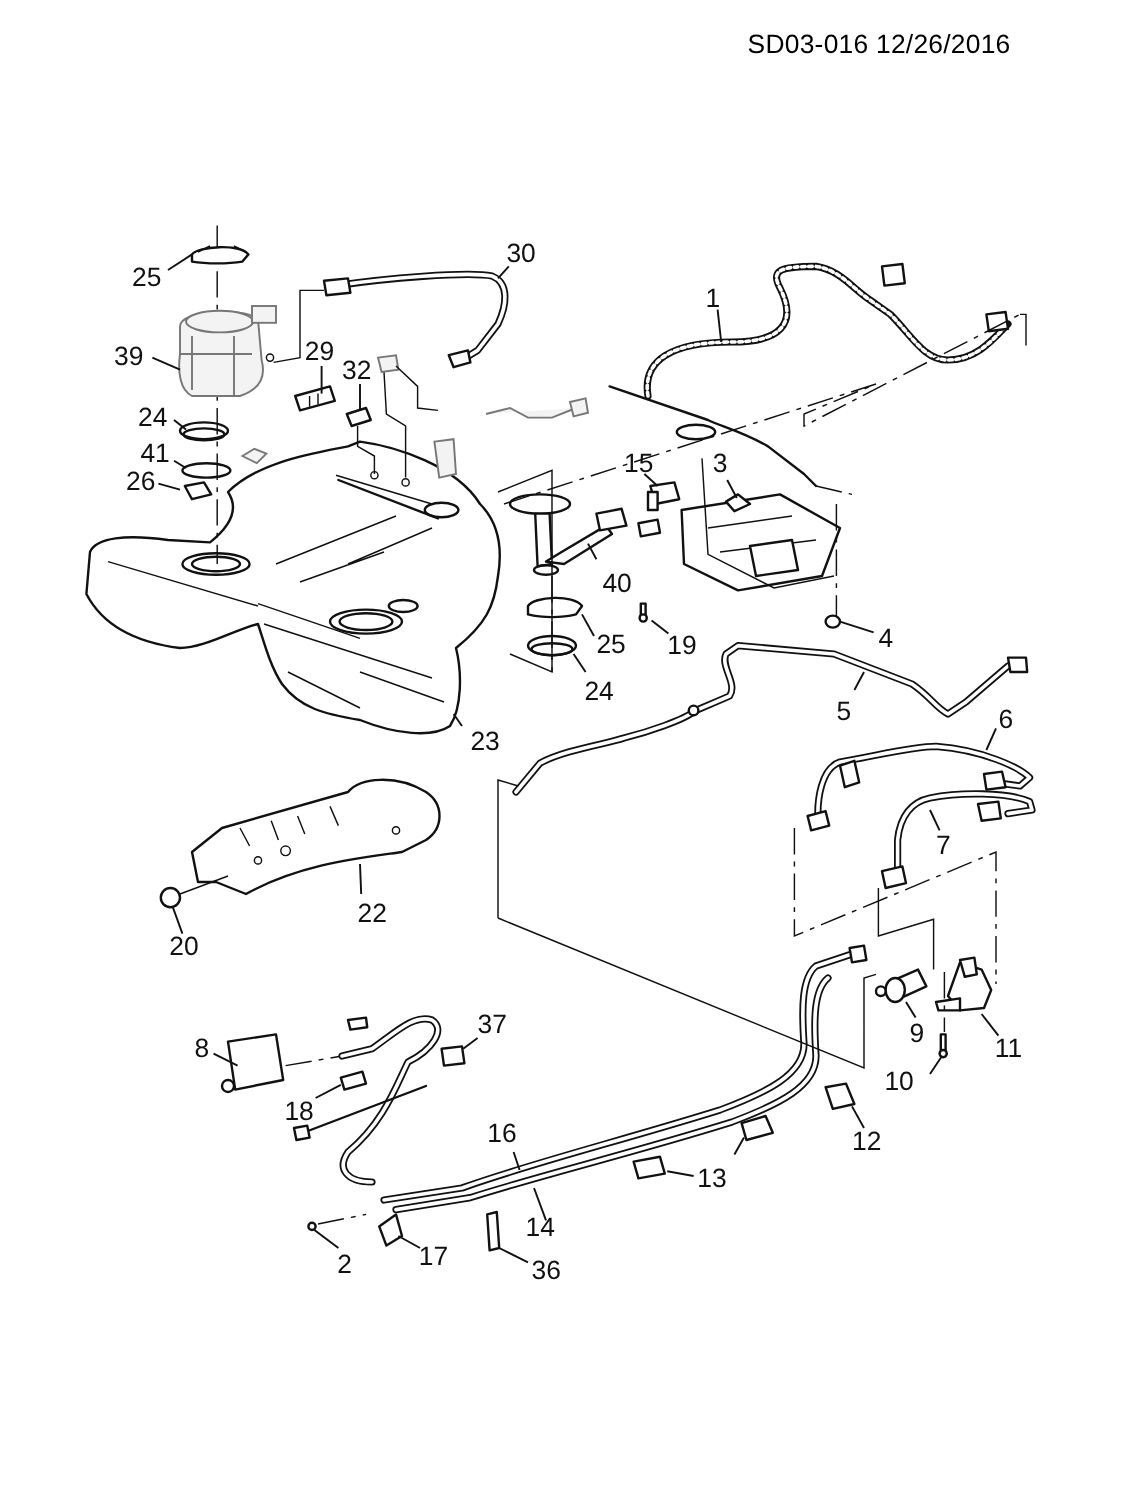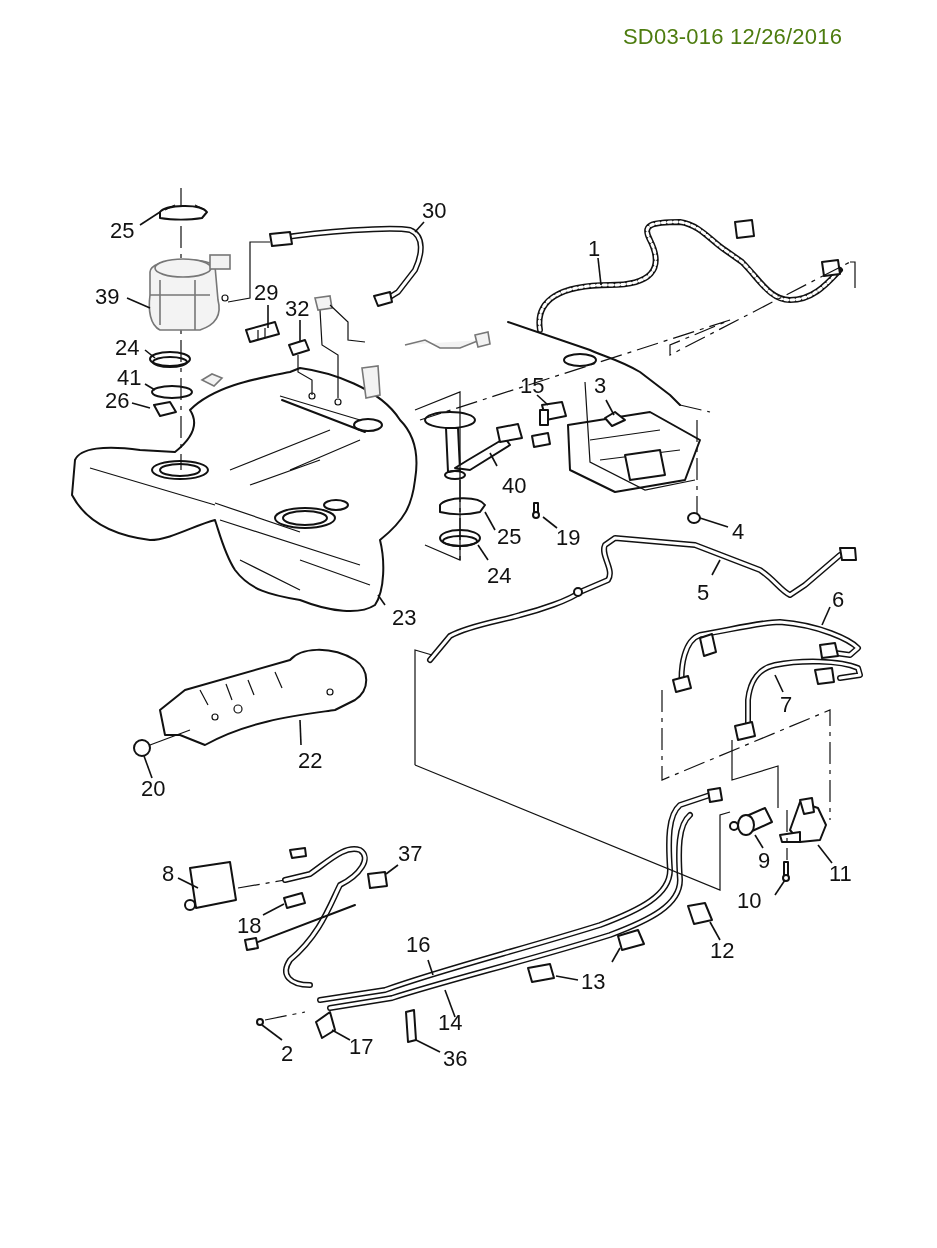--- a/index.html
+++ b/index.html
@@ -1,17 +1,17 @@
 <!DOCTYPE html>
 <html><head>
 <meta charset="utf-8">
 <style>
   html, body { margin: 0; padding: 0; background: #ffffff; }
   body { width: 937px; height: 1248px; position: relative; overflow: hidden; font-family: "Liberation Sans", sans-serif; }
-  #header-code { position: absolute; left: 623px; top: 24px; font-size: 22px; color: #4d7c0f; letter-spacing: 0.2px; }
+  #header-code { position: absolute; left: 623px; top: 24px; font-size: 22px; color: #000000; letter-spacing: 0.2px; }
   svg#diagram { position: absolute; left: 0; top: 0; }
   .ln { fill: none; stroke: #111; stroke-width: 2; stroke-linejoin: round; stroke-linecap: round; }
   .thin { fill: none; stroke: #111; stroke-width: 1.2; }
   .dash { fill: none; stroke: #111; stroke-width: 1.2; stroke-dasharray: 22 6 4 6; }
   .part { fill: #fff; stroke: #111; stroke-width: 2; stroke-linejoin: round; }
   .gray { fill: #f3f3f3; stroke: #777; stroke-width: 1.6; }
   .tube { fill: none; stroke: #111; stroke-width: 6; stroke-linecap: round; stroke-linejoin: round; }
   .tube-in { fill: none; stroke: #fff; stroke-width: 3; stroke-linecap: round; stroke-linejoin: round; }
   .label { font-family: "Liberation Sans", sans-serif; font-size: 22px; fill: #111; }
   .leader { stroke: #111; stroke-width: 1.6; }

